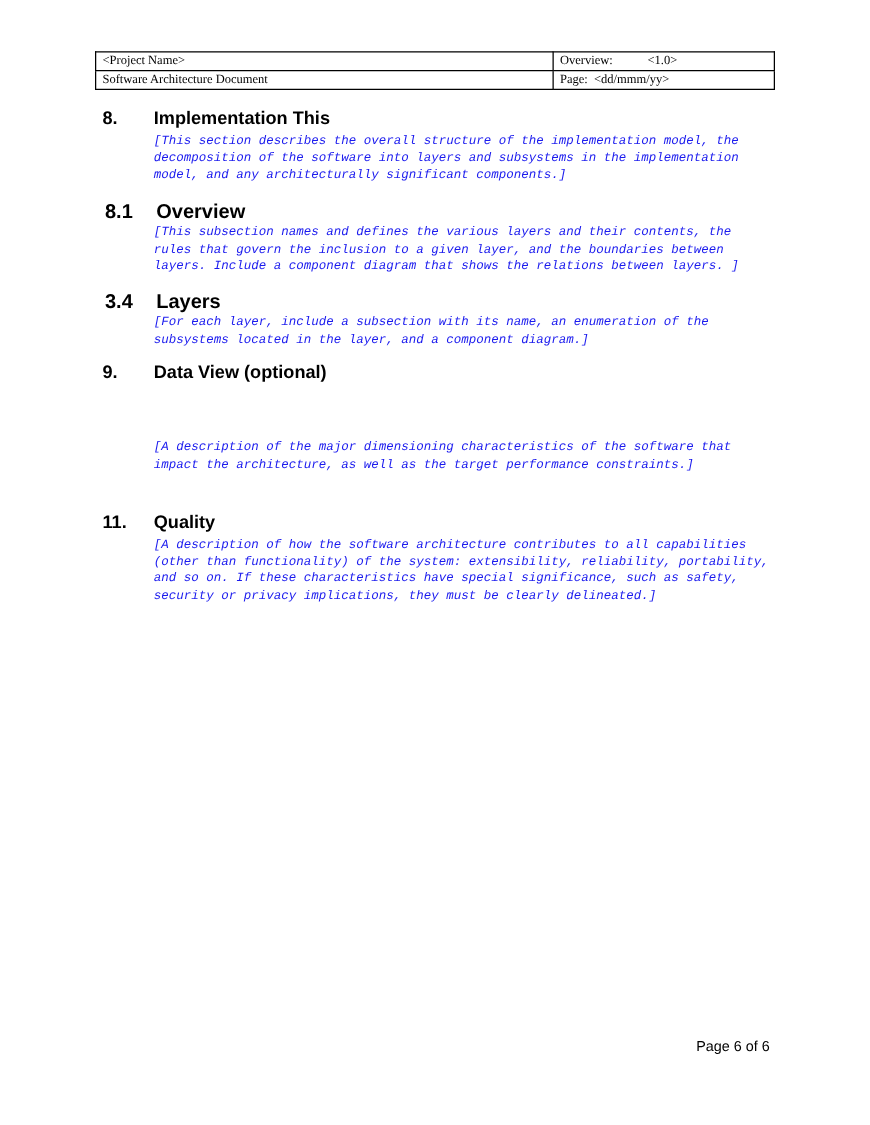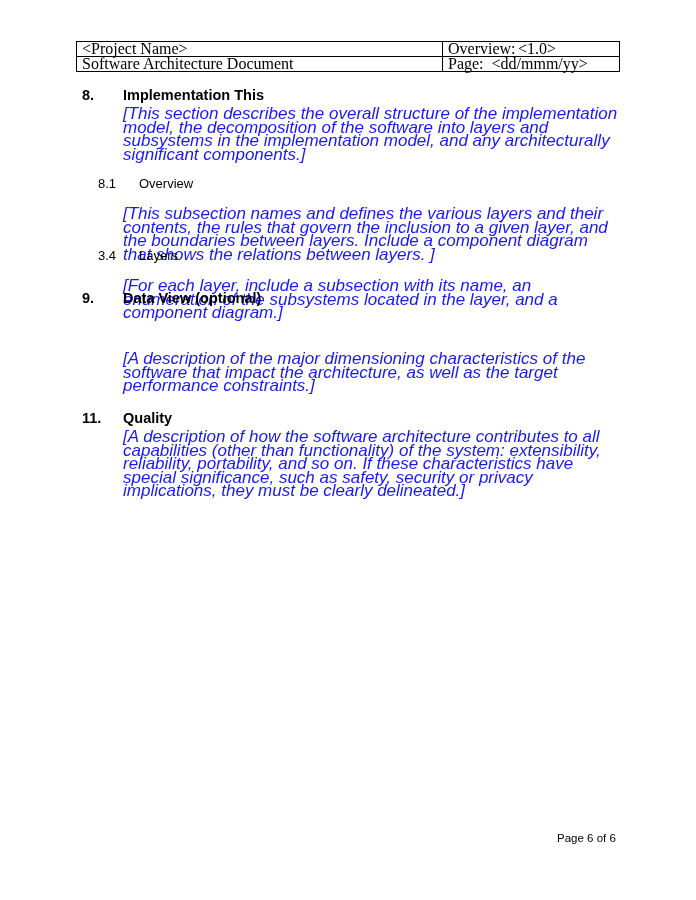--- a/index.html
+++ b/index.html
@@ -2,39 +2,39 @@
 <html><head>
   <meta charset="utf-8">
   <style>
     html, body { margin: 0; padding: 0; background: #ffffff; }
     body { width: 696px; height: 900px; position: relative; overflow: hidden; }
     .page { position: absolute; left: 0; top: 0; width: 696px; height: 900px; background: #fff; }
 
     .hdr-table {
       position: absolute; left: 76px; top: 41px; width: 544px;
       border-collapse: collapse;
-      font-family: "Liberation Serif", serif; font-size: 16px; color: #000;
+      font-family: "Liberation Serif", serif; font-size: 10px; color: #000;
     }
     .hdr-table td { border: 1px solid #000; padding: 0 5px; height: 14px; line-height: 14px; vertical-align: middle; white-space: nowrap; }
     .hdr-table td.left { width: 355px; }
     .hdr-table .ver-label { display: inline-block; width: 70px; }
 
     .sec { position: absolute; left: 82px; width: 540px; }
     .h1 {
       font-family: "Liberation Sans", sans-serif; font-weight: bold; font-size: 14.5px; color: #000;
       display: flex; height: 18px; line-height: 18px; margin: 0;
     }
     .h2 {
-      font-family: "Liberation Sans", sans-serif; font-weight: normal; font-size: 13px; color: #000;
-      display: flex; height: 15px; line-height: 15px; margin: 16px;
+      font-family: "Liberation Sans", sans-serif; font-weight: bold; font-size: 16px; color: #000;
+      display: flex; height: 15px; line-height: 15px; margin: 2px;
     }
     .num { width: 41px; flex: 0 0 41px; }
     .body-text {
       margin: 3px 16px 0 41px; width: 495px;
-      font-family: Liberation Sans, sans-serif; font-style: italic; font-size: 17px;
+      font-family: Liberation Mono, monospace; font-style: italic; font-size: 10px;
       line-height: 13.6px; color: #1a1aee;
     }
 
     .footer {
       position: absolute; left: 557px; top: 832px;
       font-family: Liberation Sans, sans-serif; font-size: 11.5px; color: #000;
     }
   </style>
 </head>
 <body>

